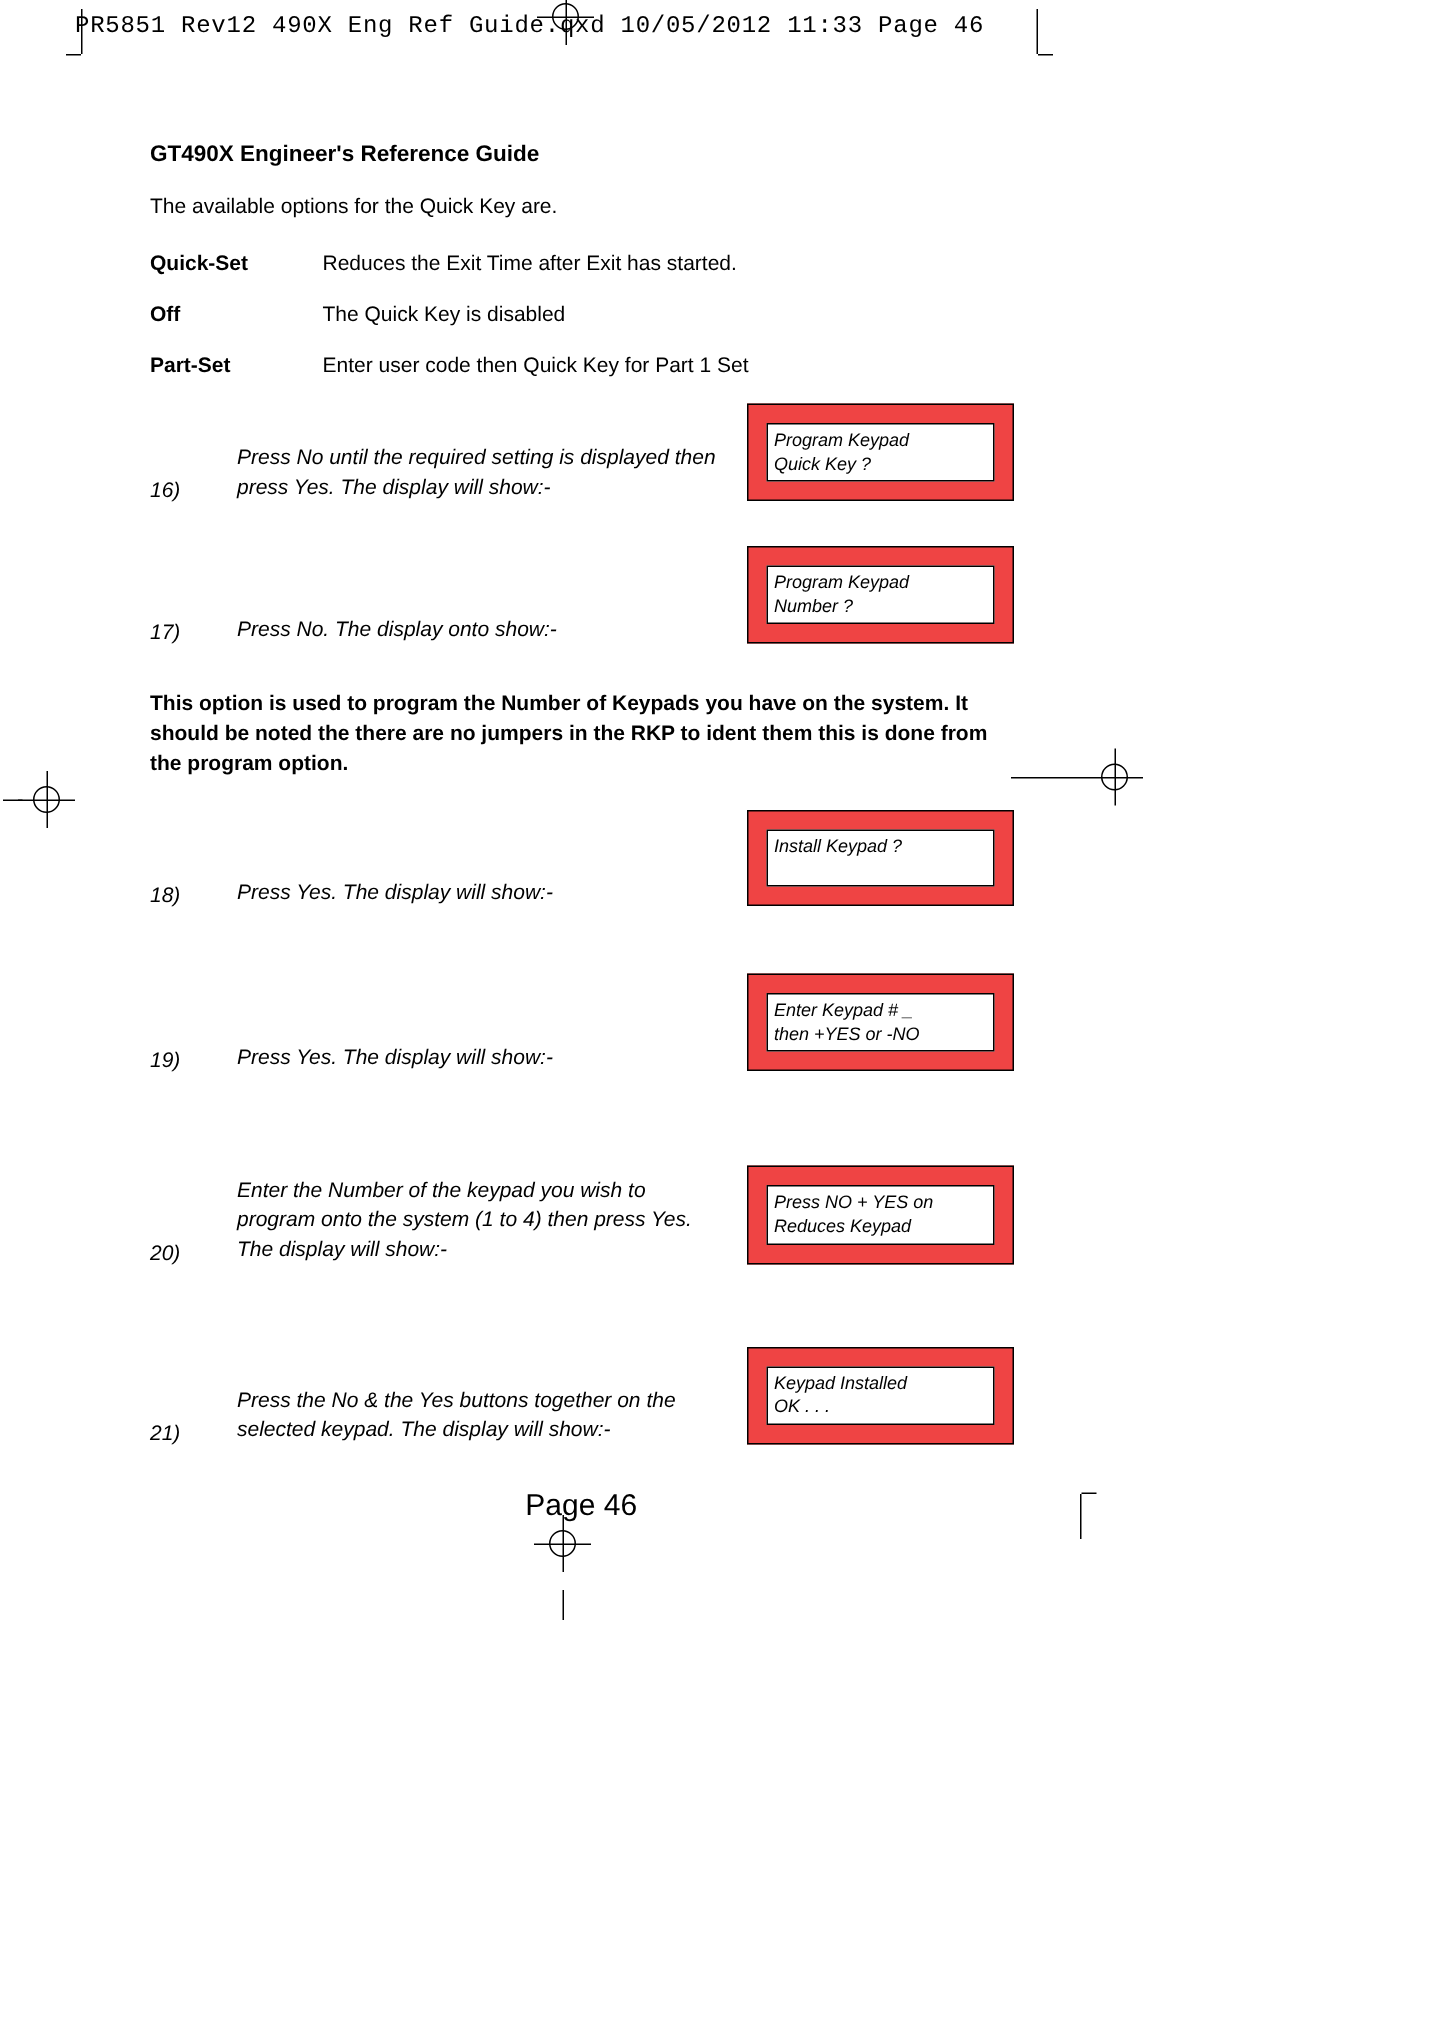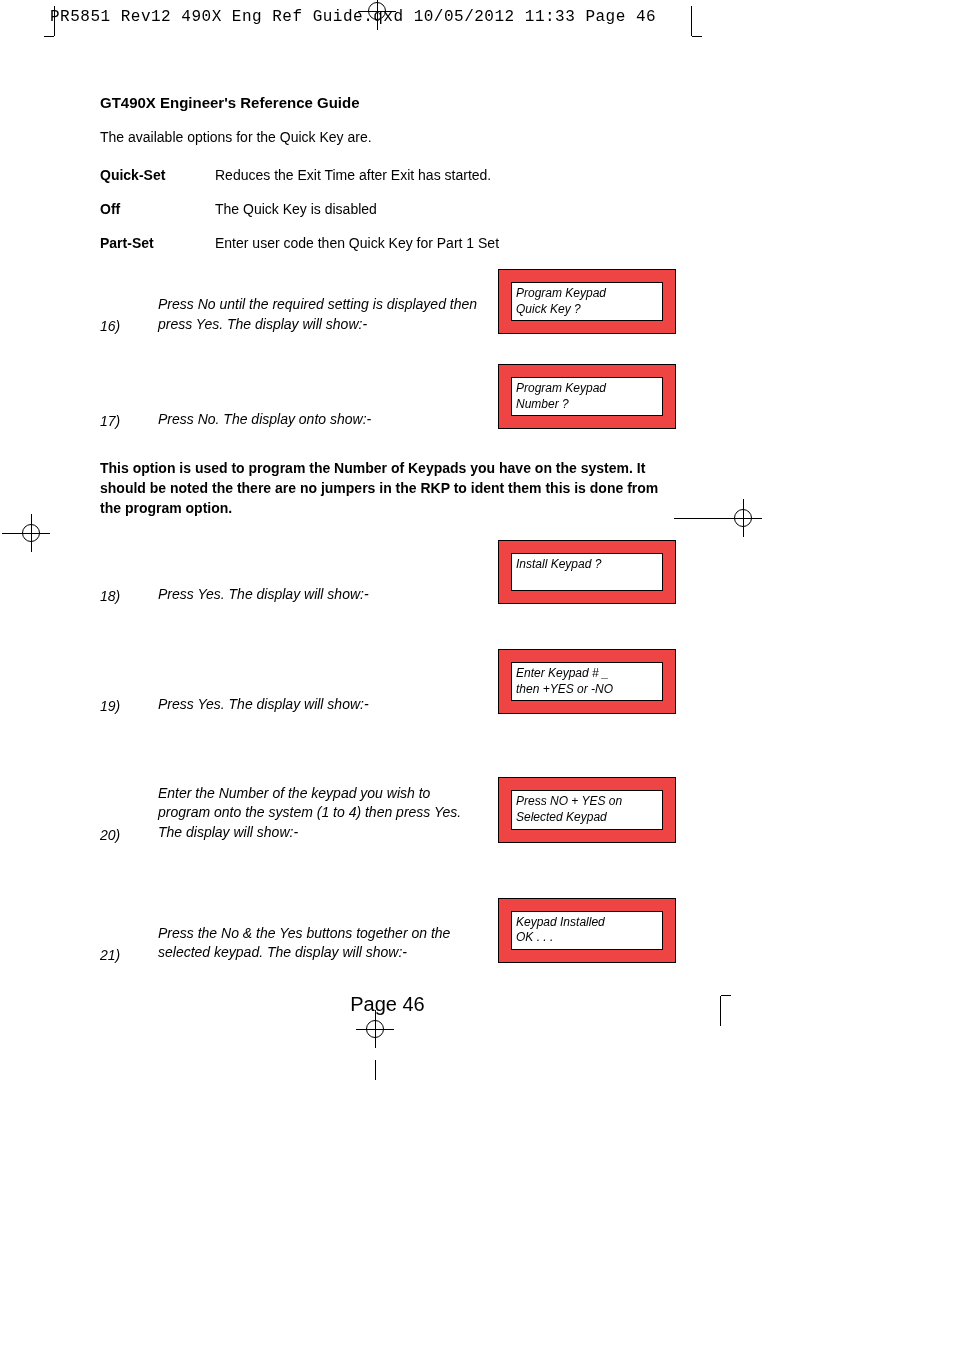--- a/index.html
+++ b/index.html
@@ -316,21 +316,21 @@
     </div>
   </div>
 
   <div class="step" style="margin-bottom:45px;">
     <div class="step-num">20)</div>
     <div class="step-text">Enter the Number of the keypad you wish to program onto the system (1 to 4) then press Yes. The display will show:-</div>
     <div class="step-display" style="margin-top:18px;">
       <div class="display-box-outer">
           <div class="display-box-inner">
         <div>Press NO + YES on</div>
-        <div>Selected Keypad</div>
+        <div>Reduces Keypad</div>
       </div>
         </div>
     </div>
   </div>
 
   <div class="step">
     <div class="step-num">21)</div>
     <div class="step-text">Press the No &amp; the Yes buttons together on the selected keypad. The display will show:-</div>
     <div class="step-display" style="margin-top:10px;">
       <div class="display-box-outer">

